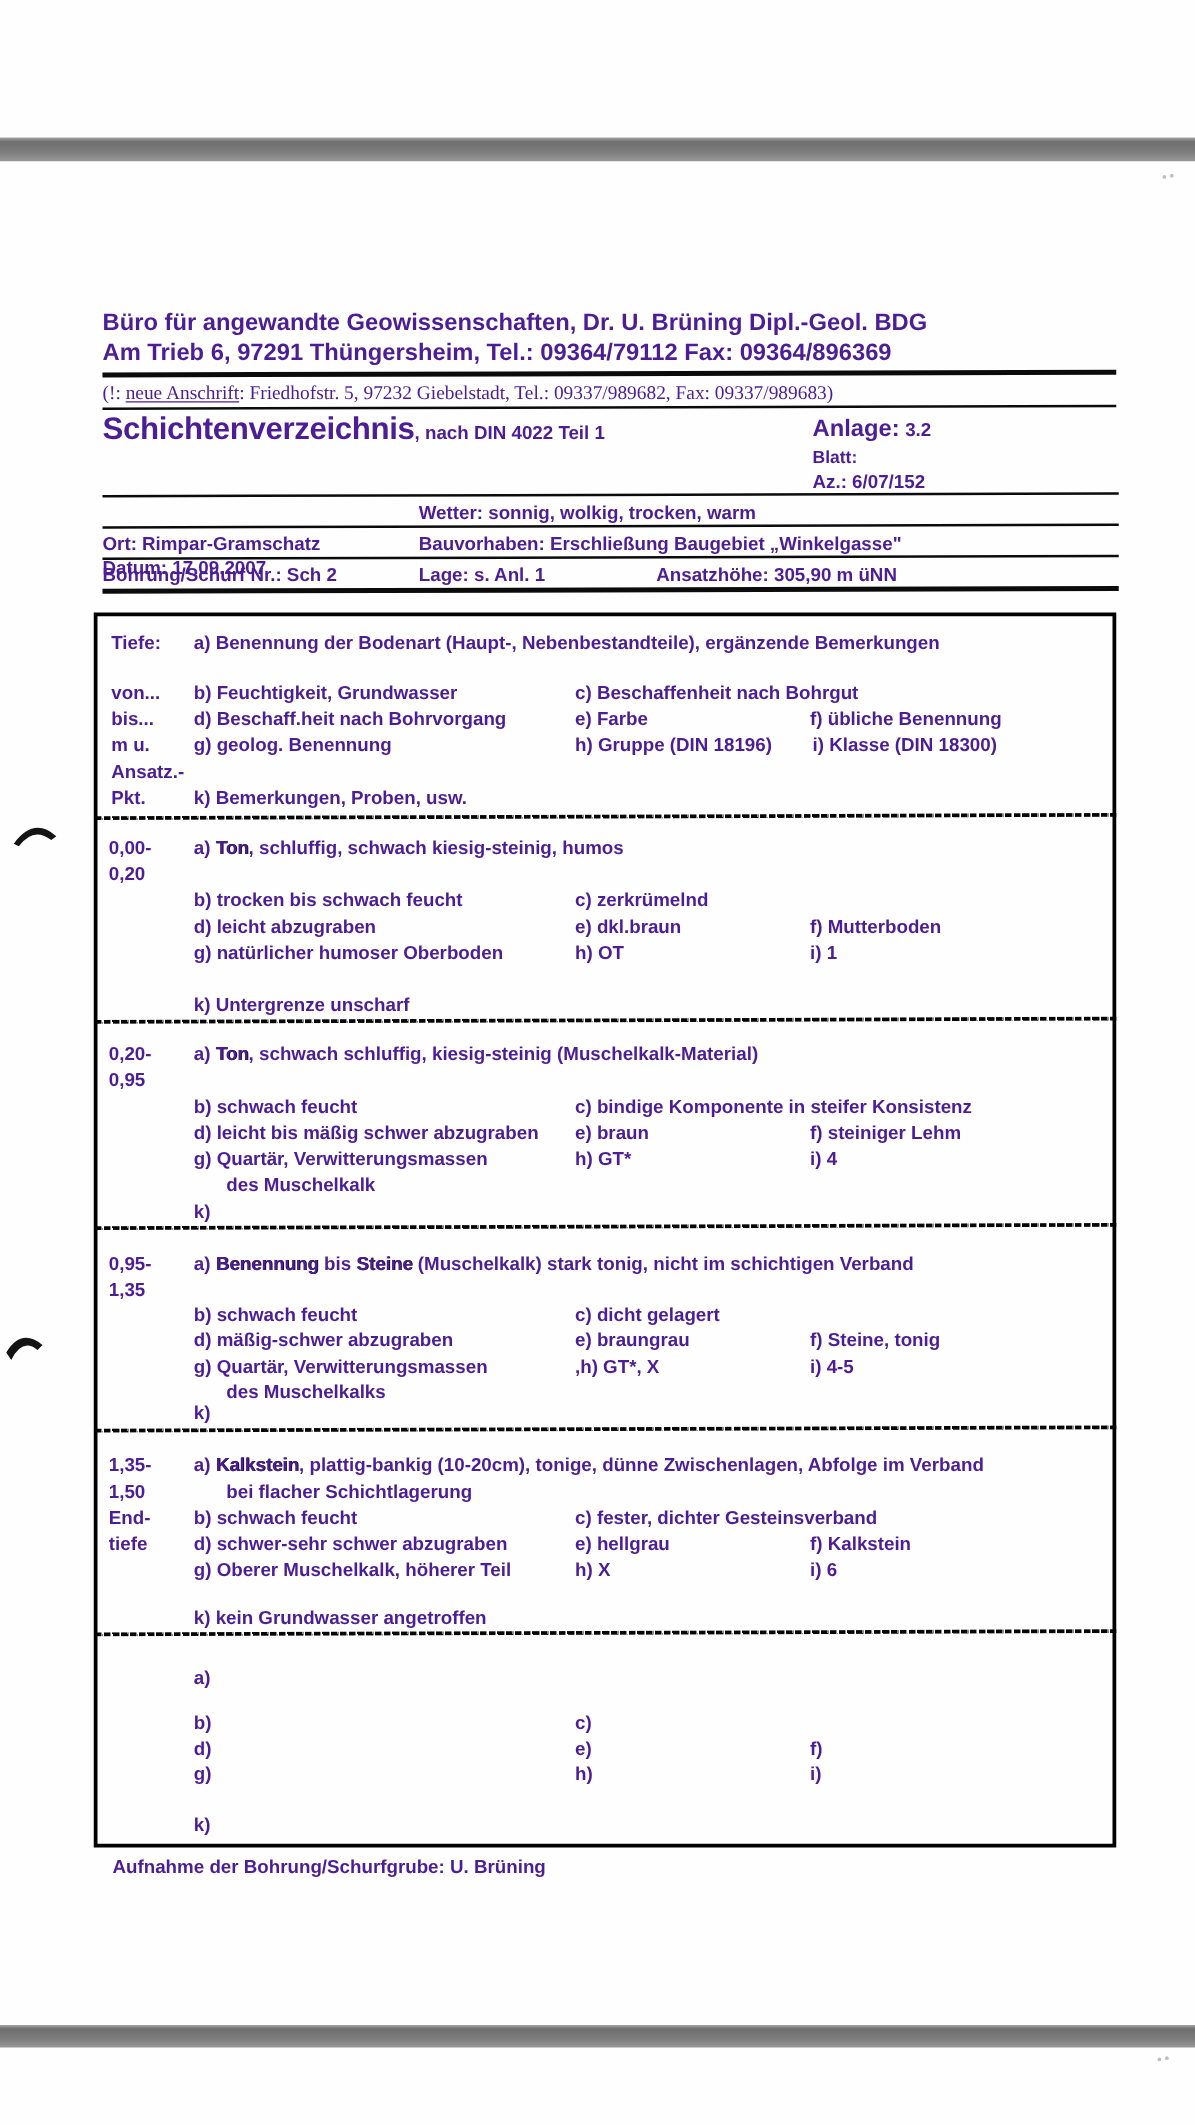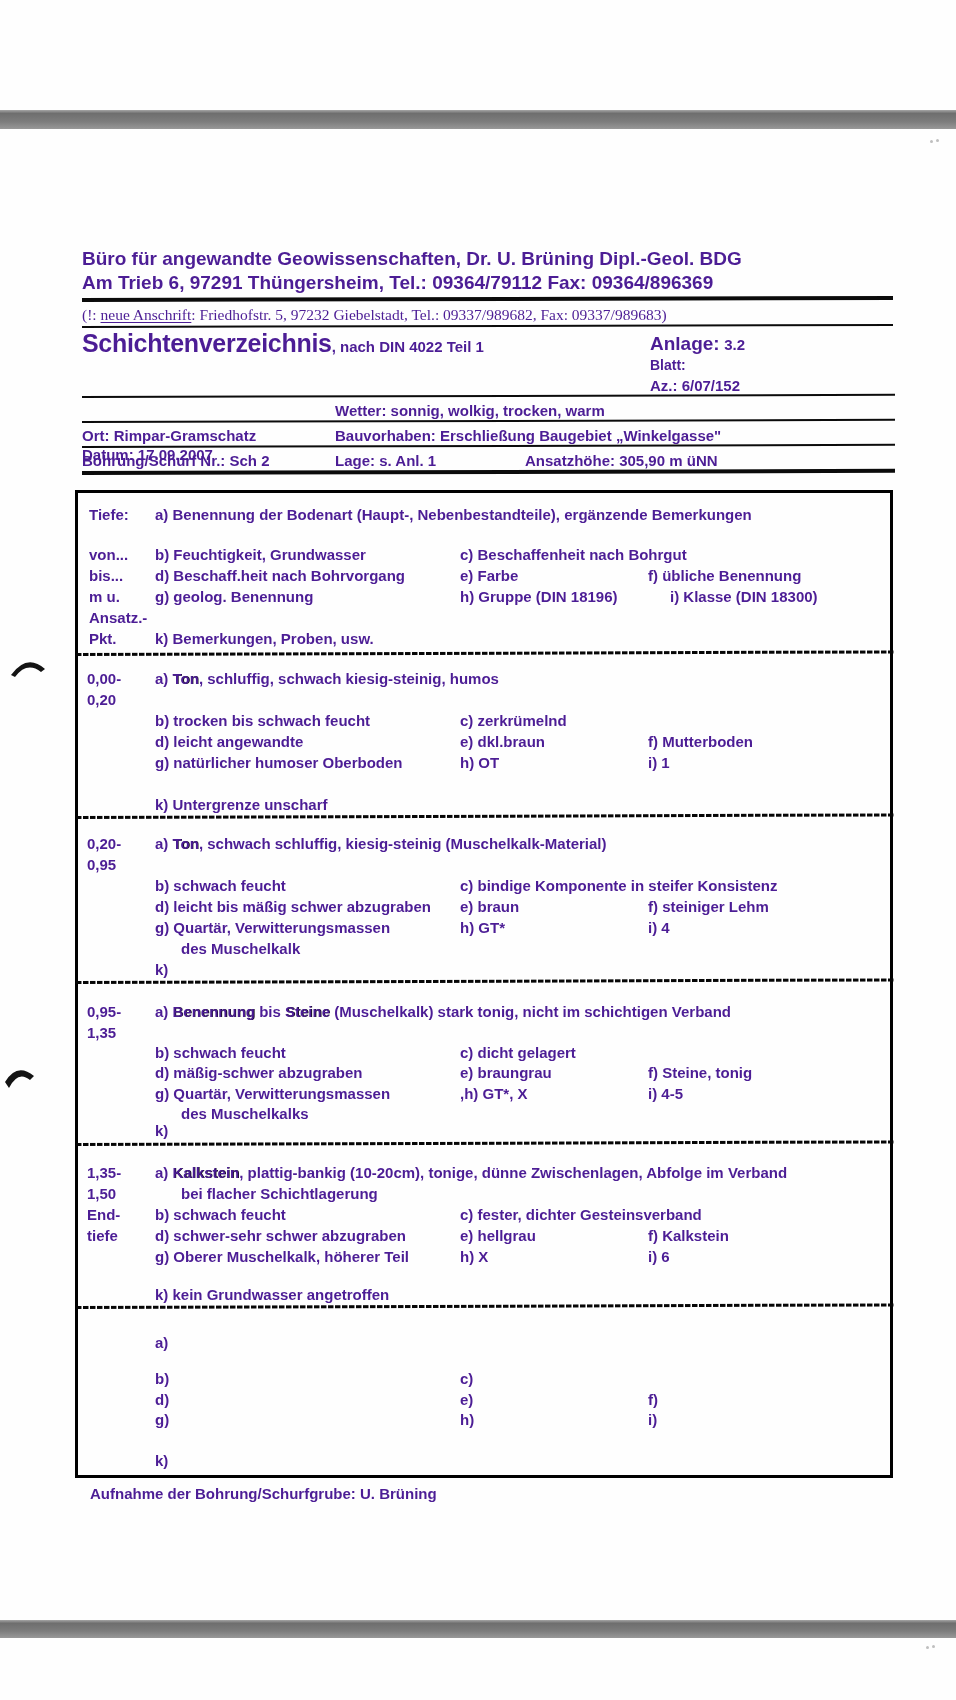--- a/index.html
+++ b/index.html
@@ -23,21 +23,21 @@
   .box{position:absolute;left:75px;top:490px;width:818px;height:988px;border:3px solid #000;box-sizing:border-box;}
   .dash{position:absolute;left:-2px;width:818px;height:3px;transform:rotate(-0.18deg);transform-origin:left center;
         background:repeating-linear-gradient(90deg,#060606 0 5px,#8a8a8a 5px 6px,rgba(0,0,0,0) 6px 7px);}
   .lrow{position:absolute;left:0;width:100%;height:21px;font-size:15px;line-height:20px;white-space:nowrap;}
   .c-lab{position:absolute;left:11px;white-space:nowrap;}
   .c-depth{position:absolute;left:9px;white-space:nowrap;}
   .c-main{position:absolute;left:77px;white-space:nowrap;}
   .c-main.indent{left:103px;}
   .c-c{position:absolute;left:382px;white-space:nowrap;}
   .c-f{position:absolute;left:570px;white-space:nowrap;}
-  .c-f.leg-i{left:592px;text-align:right;}
+  .c-f.leg-i{left:572px;text-align:right;}
   .layer{position:absolute;left:0;width:100%;}
   .xb{text-shadow:0.6px 0 0 #0b0b0b;text-align:right;}
   
   .arc{position:absolute;}
 </style>
 </head>
 <body>
 
 <div class="scan">
 
@@ -128,21 +128,21 @@
       <span class="c-depth">0,20</span>
       <span class="c-main indent"></span>
     </div>
     <div class="lrow r-b" style="top: 42px;">
       <span class="c-depth"></span>
       <span class="c-main">b) trocken bis schwach feucht</span>
       <span class="c-c">c) zerkrümelnd</span>
     </div>
     <div class="lrow r-d" style="top: 63px;">
       <span class="c-depth"></span>
-      <span class="c-main">d) leicht angewandte</span>
+      <span class="c-main">d) leicht abzugraben</span>
       <span class="c-c">e) dkl.braun</span>
       <span class="c-f">f) Mutterboden</span>
     </div>
     <div class="lrow r-g" style="top: 84px;">
       <span class="c-main">g) natürlicher humoser Oberboden</span>
       <span class="c-c">h) OT</span>
       <span class="c-f">i) 1</span>
     </div>
     <div class="lrow r-g2" style="top: 105px;">
       <span class="c-main indent"></span>

